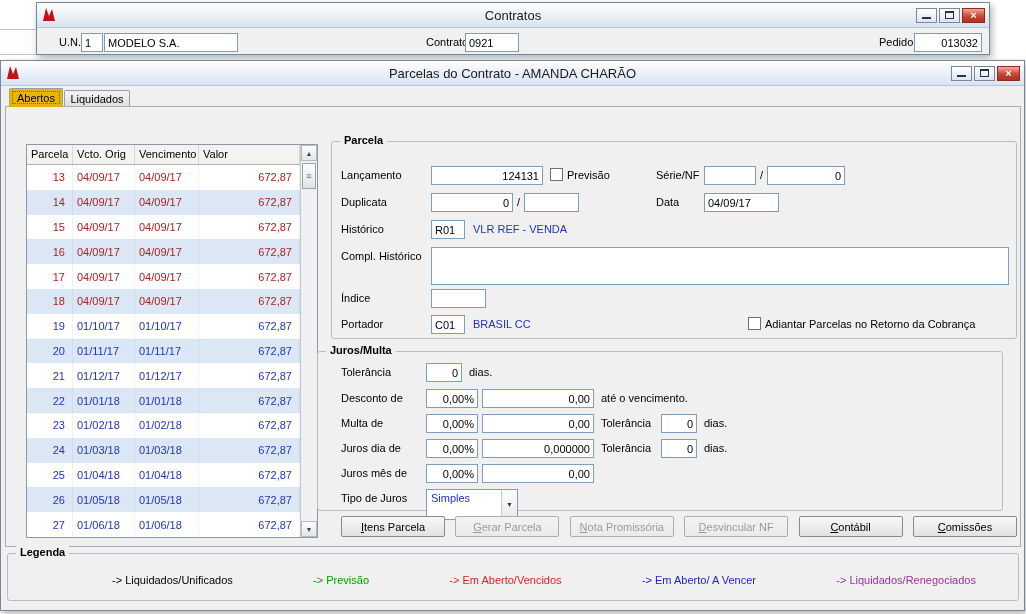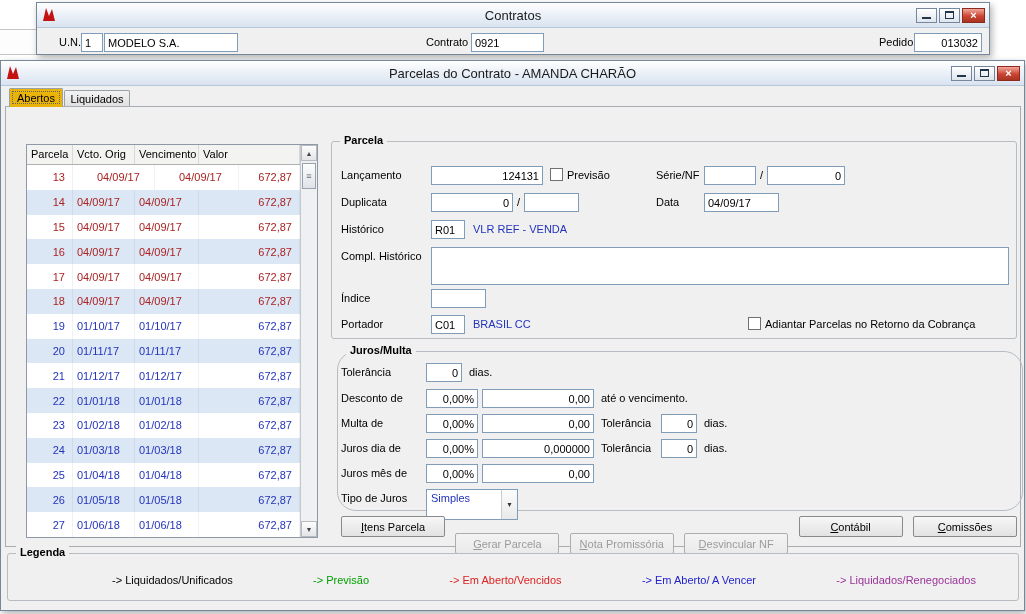--- a/index.html
+++ b/index.html
@@ -65,21 +65,21 @@
 
   .combo { position:absolute; height:31px; background:#fff; border:1px solid #7f9db9; display:flex; }
   .combo .val { flex:1; padding:2px 4px; color:#2233bb; white-space:nowrap; }
   .combo .arrow { width:16px; display:flex; align-items:center; justify-content:center;
     border-left:1px solid #c6cdd5; background:linear-gradient(#fcfcfc,#e9e9e9); font-size:8px; color:#333; }
 
   #action-buttons { position:absolute; left:340px; top:455px; width:676px; height:21px;
     display:flex; justify-content:space-between; }
   .btn { width:104px; height:21px; font-family:inherit; font-size:11px; color:#000;
     border:1px solid #8a8a8a; border-radius:2px; background:linear-gradient(#f7f7f7,#e2e2e2); }
-  .btn.disabled { color:#9b9b9b; border-color:#adadad; background:linear-gradient(#f3f3f3,#eaeaea);margin-top:17px; }
+  .btn.disabled { color:#9b9b9b; border-color:#adadad; background:linear-gradient(#f3f3f3,#eaeaea); }
 
   #legend-items { position:absolute; left:0; right:0; top:20px; display:flex;
     justify-content:space-between; padding:0 42px 0 104px; }
   .legend-item { white-space:nowrap; }
 
   .bg-fragment { position:absolute; left:0; top:29px; width:37px; height:26px; background:#fdfdfd;
     border-top:1px solid #c5c5c5; border-bottom:1px solid #c5c5c5; }
 </style>
 </head>
 <body>
@@ -103,21 +103,21 @@
         </span>
       <span class="win-btn close">
           <span>×</span>
         </span>
     </span>
   </div>
   <span class="label" style="left:22px;top:33px;">U.N.</span>
   <div class="field" style="left:44px;top:30px;width:22px;">1</div>
   <div class="field" style="left:67px;top:30px;width:134px;">MODELO S.A.</div>
   <span class="label" style="left:389px;top:33px;">Contrato</span>
-  <div class="field" style="left:428px;top:30px;width:73px;margin-left:6px;">0921</div>
+  <div class="field" style="left:428px;top:30px;width:54px;">0921</div>
   <span class="label" style="left:842px;top:33px;">Pedido</span>
   <div class="field right" style="left:877px;top:30px;width:68px;">013032</div>
 </div>
 
 <div class="window" style="left:0px;top:60px;width:1025px;height:551px;">
   <div class="titlebar">
     <span class="app-icon">
       <svg viewBox="0 0 16 16" width="16" height="16">
           <path d="M2 14 L5 1 L8 9 L11 2 L14 14 Z" fill="#c41212"></path>
         </svg>
@@ -142,21 +142,21 @@
 
   <div id="grid">
     <div id="grid-main">
       <div id="grid-header">
           <div class="hcell col-parcela">Parcela</div>
           <div class="hcell col-vcto">Vcto. Orig</div>
           <div class="hcell col-venc">Vencimento</div>
           <div class="hcell col-valor">Valor</div>
         </div>
       <div id="grid-rows">
-          <div class="grow" style="color: rgb(170, 34, 34); gap: 20px;">
+          <div class="grow" style="color: rgb(170, 34, 34);">
             <div class="gcell col-parcela num">13</div>
             <div class="gcell col-vcto">04/09/17</div>
             <div class="gcell col-venc">04/09/17</div>
             <div class="gcell col-valor num">672,87</div>
           </div>
           <div class="grow alt" style="color: rgb(170, 34, 34);">
             <div class="gcell col-parcela num">14</div>
             <div class="gcell col-vcto">04/09/17</div>
             <div class="gcell col-venc">04/09/17</div>
             <div class="gcell col-valor num">672,87</div>
@@ -283,21 +283,21 @@
 
   <span class="label" style="left:340px;top:231px;">Índice</span>
   <div class="field" style="left:430px;top:228px;width:55px;"></div>
 
   <span class="label" style="left:340px;top:257px;">Portador</span>
   <div class="field" style="left:430px;top:254px;width:34px;">C01</div>
   <span class="label blue" style="left:472px;top:257px;">BRASIL CC</span>
   <span class="checkbox" style="left:747px;top:256px;"></span>
   <span class="label" style="left:764px;top:257px;">Adiantar Parcelas no Retorno da Cobrança</span>
 
-  <div class="groupbox" style="left:336px;top:290px;width:686px;height:160px;border-radius:19px;">
+  <div class="groupbox" style="left:316px;top:290px;width:686px;height:160px;">
     <span class="gb-title">Juros/Multa</span>
   </div>
   <span class="label" style="left:340px;top:305px;">Tolerância</span>
   <div class="field right" style="left:425px;top:302px;width:36px;">0</div>
   <span class="label" style="left:468px;top:305px;">dias.</span>
 
   <span class="label" style="left:340px;top:331px;">Desconto de</span>
   <div class="field right" style="left:425px;top:328px;width:52px;">0,00%</div>
   <div class="field right" style="left:481px;top:328px;width:112px;">0,00</div>
   <span class="label" style="left:600px;top:331px;">até o vencimento.</span>

